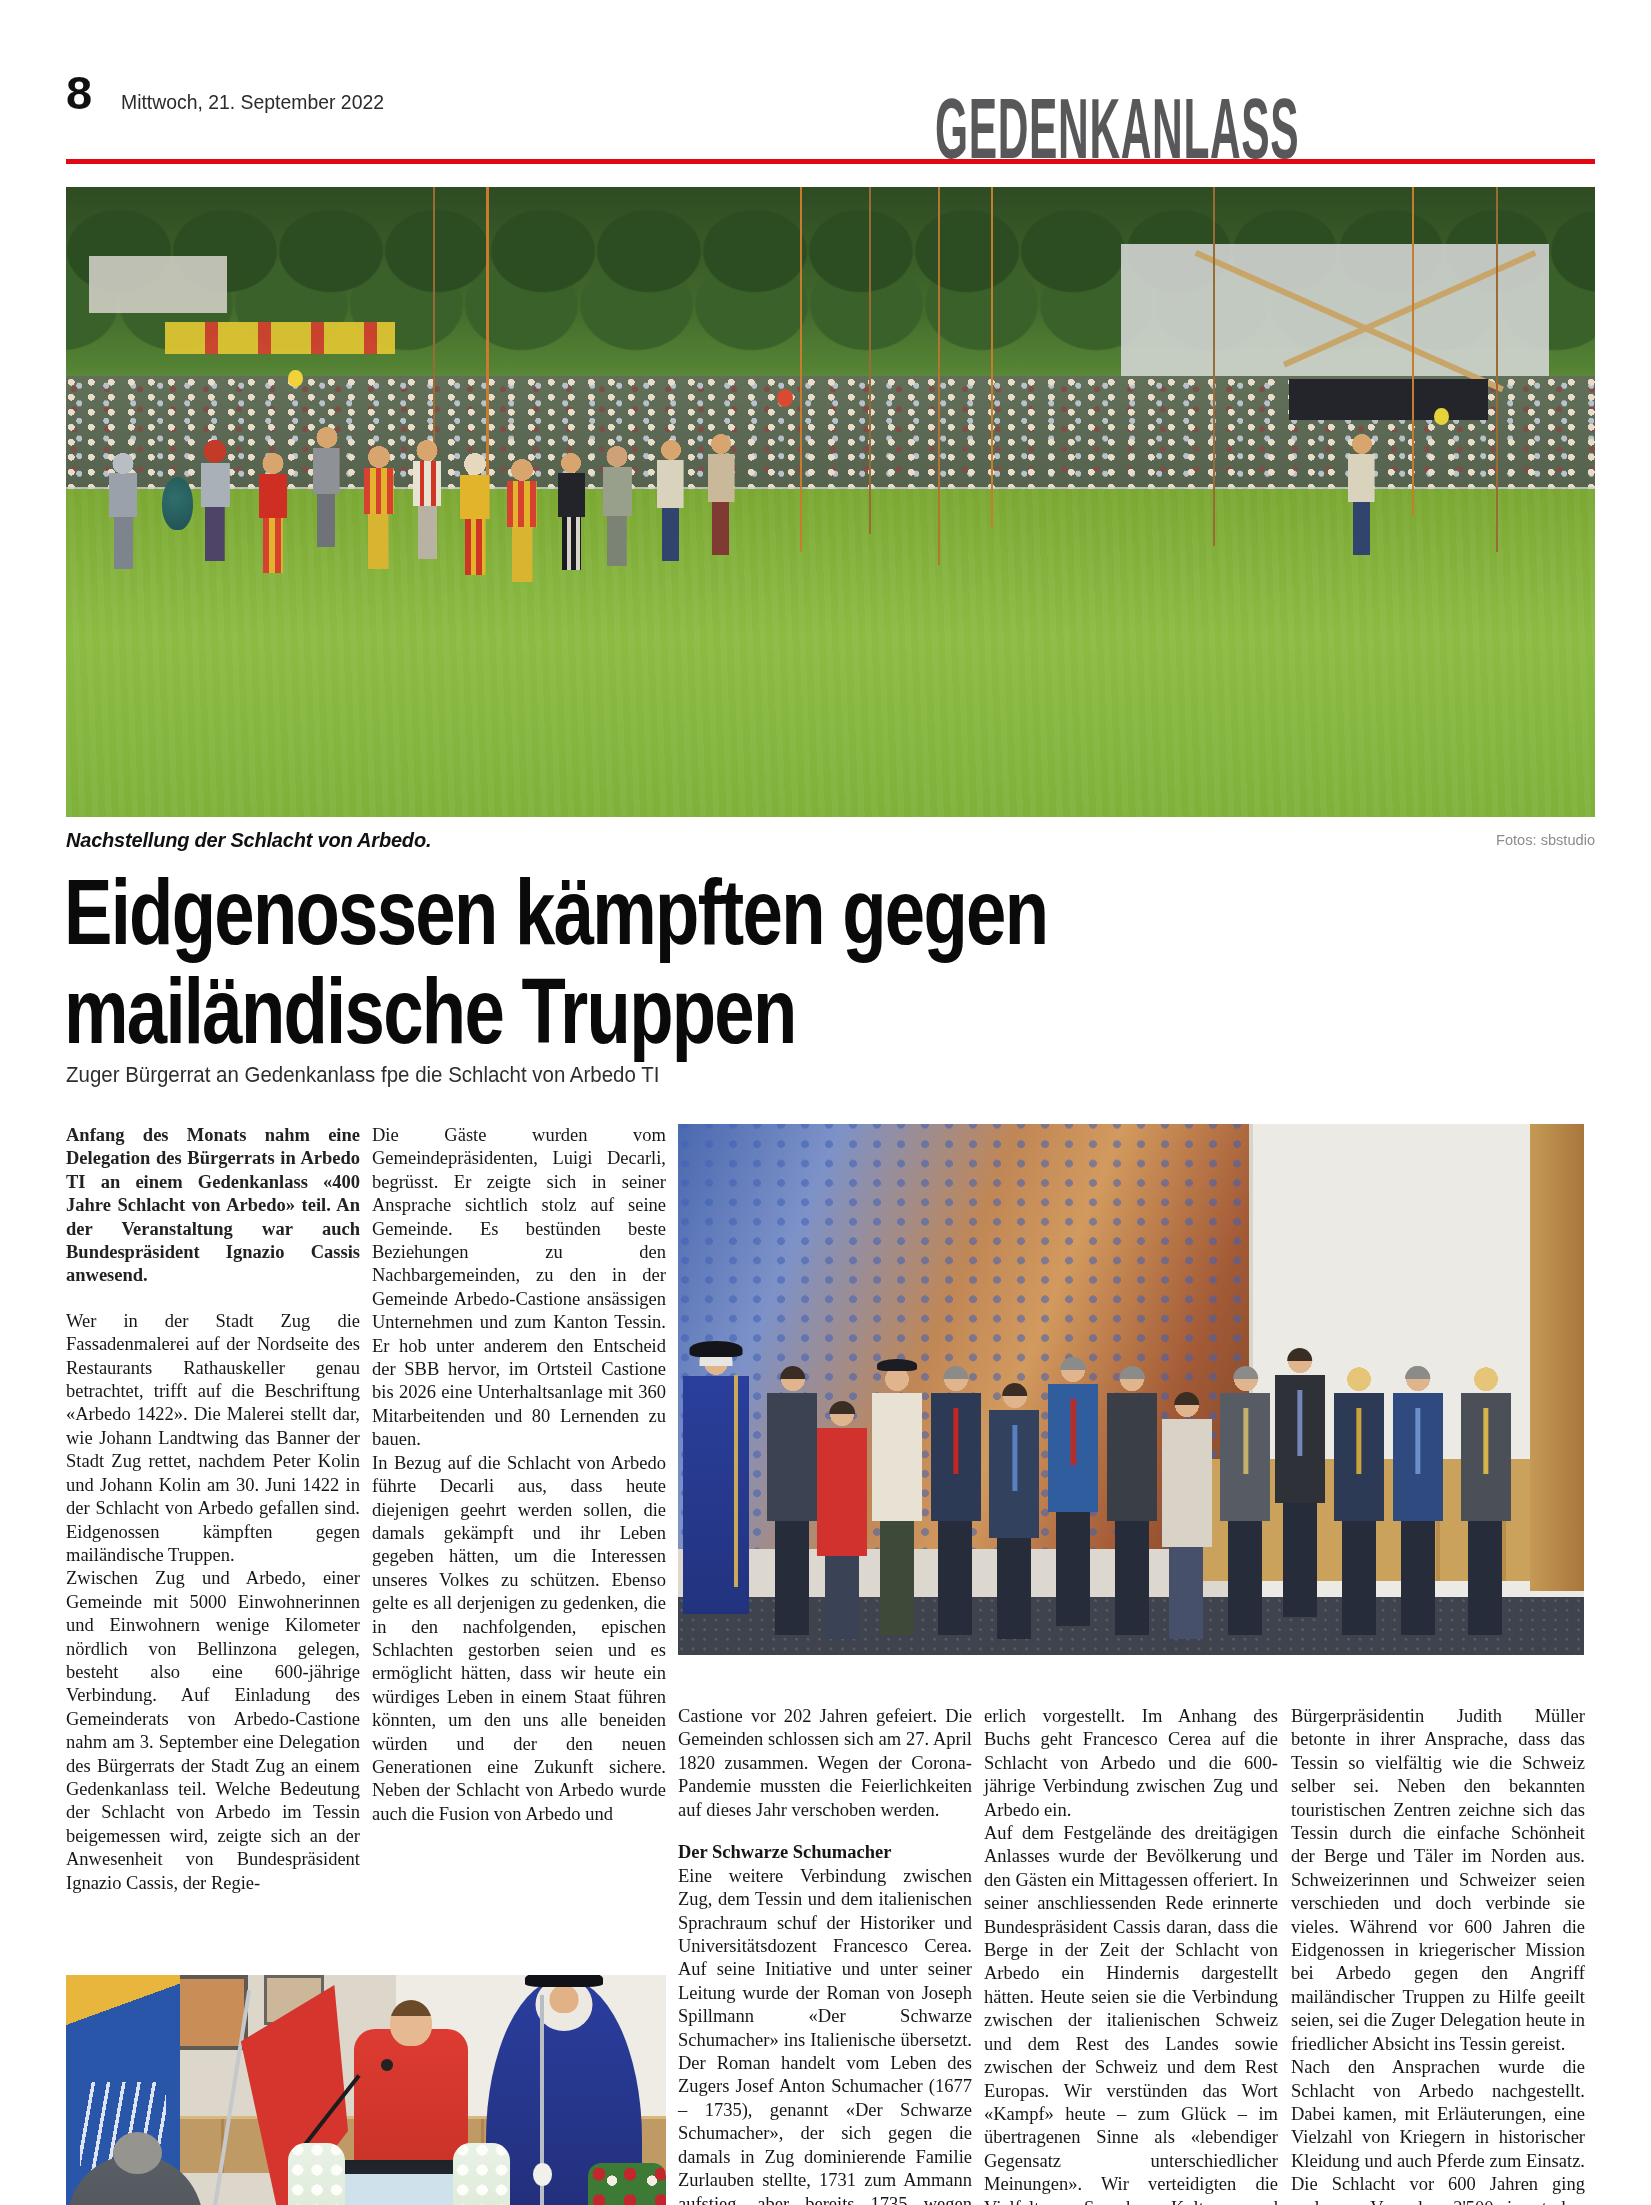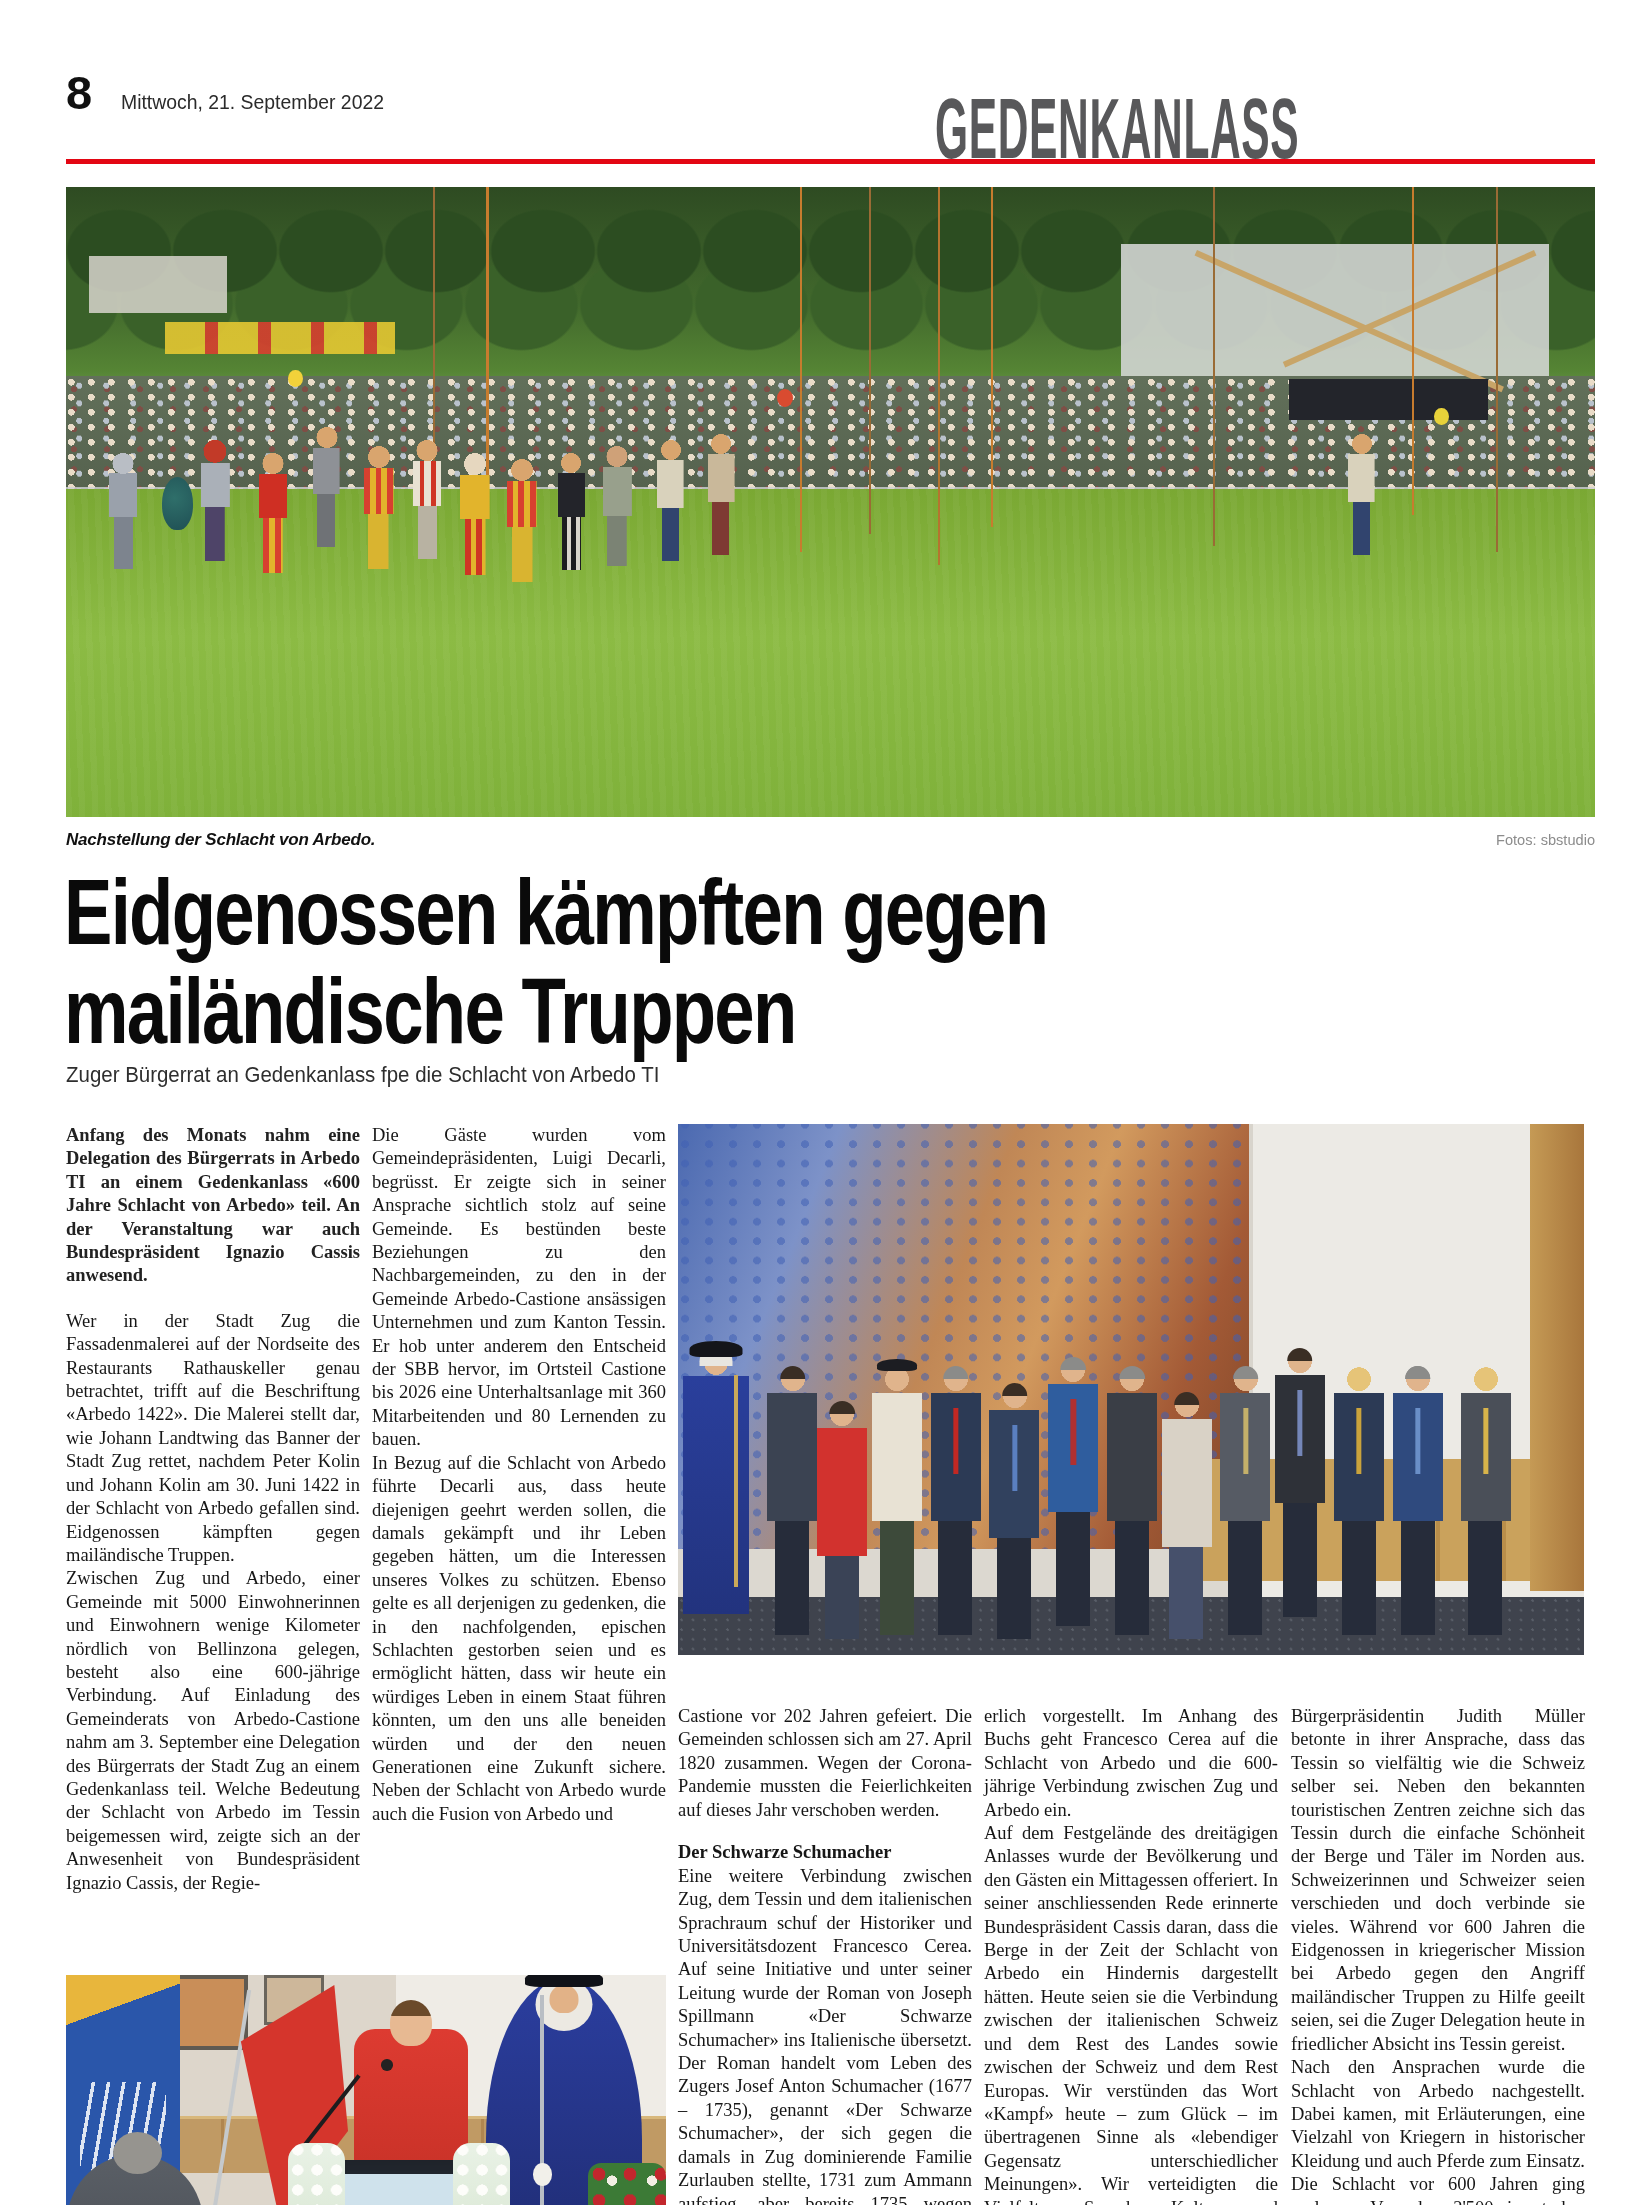--- a/index.html
+++ b/index.html
@@ -130,21 +130,21 @@
       transform:translateX(-50%);border-radius:50% 50% 44% 44%;background:#e2b287;}
   .ph3 .hat3{position:absolute;left:76.5%;top:-1.5%;width:13%;height:5%;border-radius:50% 50% 20% 20%;background:#101218;}
   .ph3 .sword{position:absolute;left:79%;top:6%;width:4.4px;height:80%;background:#b9bec4;}
   .ph3 .glove{position:absolute;left:77.8%;top:56%;width:19.4px;height:23px;border-radius:50%;background:#f2f0ea;}
   .ph3 .lstn{position:absolute;left:0;top:54%;width:23%;height:46%;border-radius:46% 46% 0 0;
       background:linear-gradient(#5a5f66,#474b52);}
   .ph3 .lstn::before{content:"";position:absolute;left:34%;top:-24px;width:49px;height:42px;border-radius:50%;background:#96948f;}
 
   
   .caption{font-family:"Liberation Sans",sans-serif;font-weight:bold;font-style:italic;
-           font-size:17px;line-height:26.5px;color:#111;letter-spacing:-0.2px;}
+           font-size:20px;line-height:26.5px;color:#111;letter-spacing:-0.2px;}
   .cap1{left:66px;top:827px;width:1279px;}
   .credit{right:56px;top:832px;font-family:"Liberation Sans",sans-serif;
           font-size:14.6px;color:#8c8c8c;}
   .cap2{left:678px;top:1664px;width:906px;font-size:17px;white-space:nowrap;letter-spacing:-0.4px;}
 
   
   .headline{left:64px;top:863px;font-family:"Liberation Sans",sans-serif;font-weight:bold;
             font-size:93px;line-height:99px;letter-spacing:-2.2px;color:#0a0a0a;white-space:nowrap;
             transform:scaleX(.78);transform-origin:left top;}
   .subhead{left:66px;top:1062px;font-family:"Liberation Sans",sans-serif;font-size:22px;
@@ -213,21 +213,21 @@
   <div class="abs caption cap1">Nachstellung der Schlacht von Arbedo.</div>
   <div class="abs credit">Fotos: sbstudio</div>
 
   <div class="abs headline">
     <div>Eidgenossen kämpften gegen</div>
     <div>mailändische Truppen</div>
   </div>
   <div class="abs subhead">Zuger Bürgerrat an Gedenkanlass fpe die Schlacht von Arbedo TI</div>
 
   <div class="abs col c1">
-    <p class="lead">Anfang des Monats nahm eine Delegation des Bürgerrats in Arbedo TI an einem Gedenkanlass «600 Jahre Schlacht von Arbedo» teil. An der Veranstaltung war auch Bundespräsident Ignazio Cassis anwesend.</p>
+    <p class="lead">Anfang des Monats nahm eine Delegation des Bürgerrats in Arbedo TI an einem Gedenkanlass «400 Jahre Schlacht von Arbedo» teil. An der Veranstaltung war auch Bundespräsident Ignazio Cassis anwesend.</p>
     <p>Wer in der Stadt Zug die Fassadenmalerei auf der Nordseite des Restaurants Rathauskeller genau betrachtet, trifft auf die Beschriftung «Arbedo 1422». Die Malerei stellt dar, wie Johann Landtwing das Banner der Stadt Zug rettet, nachdem Peter Kolin und Johann Kolin am 30. Juni 1422 in der Schlacht von Arbedo gefallen sind. Eidgenossen kämpften gegen mailändische Truppen.</p>
     <p>Zwischen Zug und Arbedo, einer Gemeinde mit 5000 Einwohnerinnen und Einwohnern wenige Kilometer nördlich von Bellinzona gelegen, besteht also eine 600-jährige Verbindung. Auf Einladung des Gemeinderats von Arbedo-Castione nahm am 3. September eine Delegation des Bürgerrats der Stadt Zug an einem Gedenkanlass teil. Welche Bedeutung der Schlacht von Arbedo im Tessin beigemessen wird, zeigte sich an der Anwesenheit von Bundespräsident Ignazio Cassis, der Regie-</p>
   </div>
   <div class="abs col c2">
     <p>Die Gäste wurden vom Gemeindepräsidenten, Luigi Decarli, begrüsst. Er zeigte sich in seiner Ansprache sichtlich stolz auf seine Gemeinde. Es bestünden beste Beziehungen zu den Nachbargemeinden, zu den in der Gemeinde Arbedo-Castione ansässigen Unternehmen und zum Kanton Tessin. Er hob unter anderem den Entscheid der SBB hervor, im Ortsteil Castione bis 2026 eine Unterhaltsanlage mit 360 Mitarbeitenden und 80 Lernenden zu bauen.</p>
     <p>In Bezug auf die Schlacht von Arbedo führte Decarli aus, dass heute diejenigen geehrt werden sollen, die damals gekämpft und ihr Leben gegeben hätten, um die Interessen unseres Volkes zu schützen. Ebenso gelte es all derjenigen zu gedenken, die in den nachfolgenden, epischen Schlachten gestorben seien und es ermöglicht hätten, dass wir heute ein würdiges Leben in einem Staat führen könnten, um den uns alle beneiden würden und der den neuen Generationen eine Zukunft sichere. Neben der Schlacht von Arbedo wurde auch die Fusion von Arbedo und</p>
   </div>
 
   <div class="abs photo ph2">
     <div class="mural"></div>

